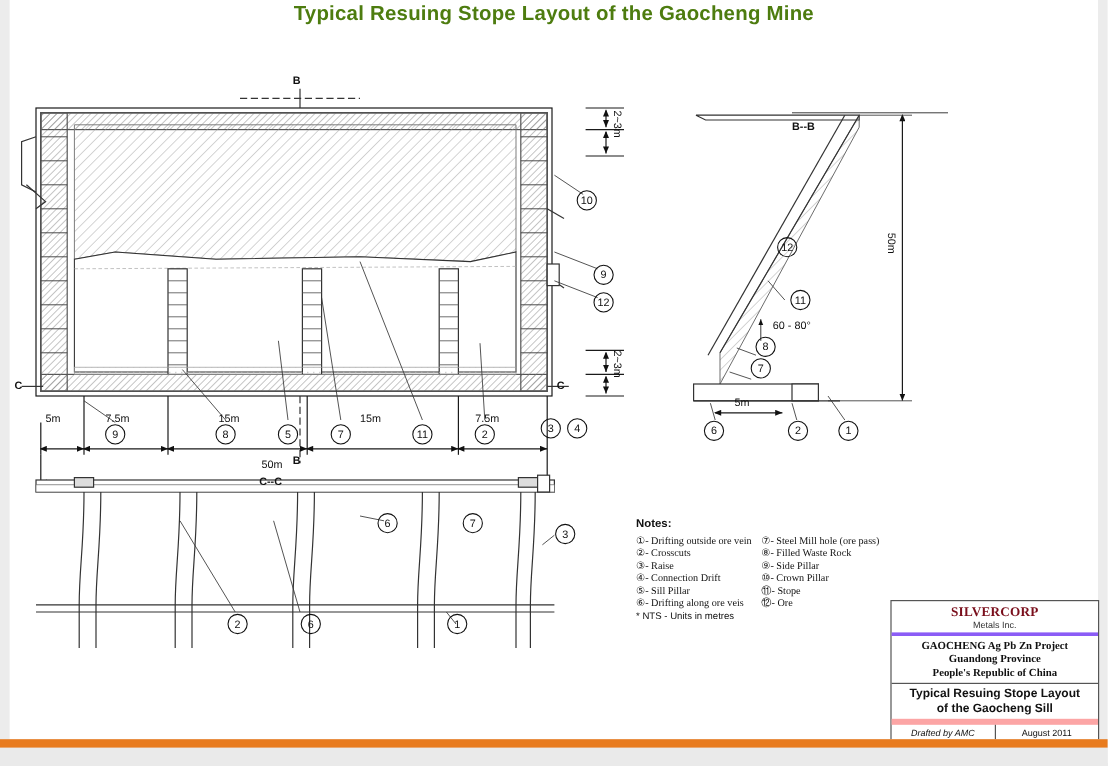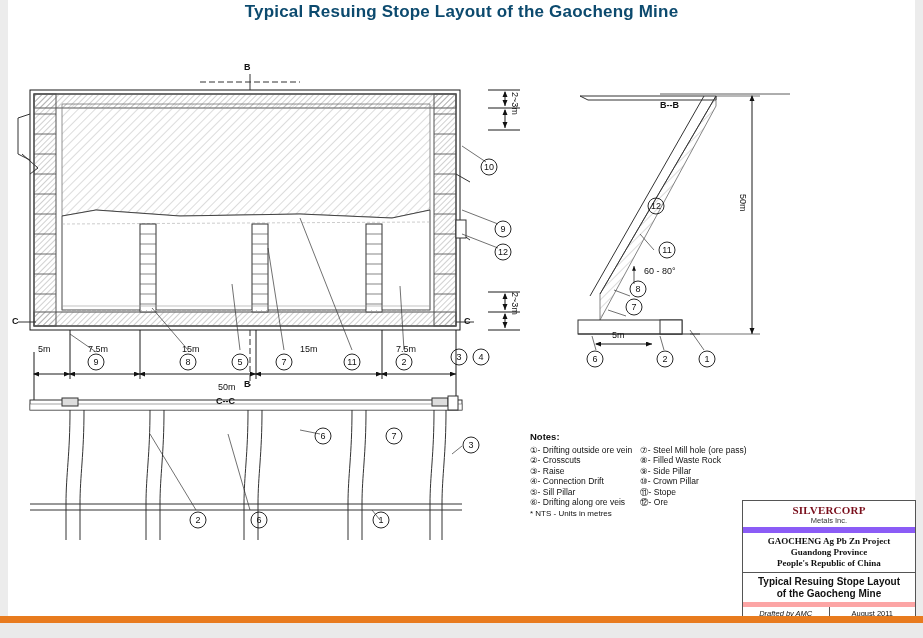--- a/index.html
+++ b/index.html
@@ -6,44 +6,44 @@
   body{
     width:923px;height:638px;
     background:#ffffff;
     font-family:"Liberation Sans", sans-serif;
     overflow:hidden;
     position:relative;
   }
   .page{position:absolute;inset:0;background:#fff;}
   .title{
     position:absolute;top:2px;left:0;width:923px;text-align:center;
-    font-size:17px;font-weight:bold;color:#0c4a6e;letter-spacing:.2px;
+    font-size:17px;font-weight:bold;color:#4d7c0f;letter-spacing:.2px;
   }
   .canvas{position:absolute;top:34px;left:0;width:923px;height:575px;}
   svg.draw{position:absolute;top:0;left:0;}
   .footerbar{position:absolute;left:0;bottom:0;width:923px;height:22px;background:#eaeaea;}
   .footerbar .orange{position:absolute;left:0;top:0;width:923px;height:7px;background:#e87b1e;}
   .side-l{position:absolute;left:0;top:0;width:8px;height:638px;background:#ececec;}
   .side-r{position:absolute;right:0;top:0;width:8px;height:638px;background:#ececec;}
 
   
   .lbl{position:absolute;font-size:9px;color:#111;white-space:nowrap;font-family:"Liberation Sans", sans-serif;}
   .lbl.b{font-weight:bold;}
   .notes{position:absolute;left:530px;top:398px;width:215px;font-size:8.5px;color:#111;line-height:10.5px;}
   .notes .hd{font-weight:bold;font-size:9.5px;margin-bottom:2px;}
   .notes .cols{display:flex;gap:8px;}
-  .notes .col{white-space:nowrap;}
+  .notes .col{white-space:nowrap;font-family:Liberation Serif, serif;}
   .notes .row{white-space:nowrap;}
   .notes .foot{margin-top:1px;font-size:8px;}
 
   .titleblock{
     position:absolute;left:742px;top:466px;width:172px;border:1px solid #555;background:#fff;
     font-size:8.5px;color:#111;text-align:center;
   }
-  .tb-logo{padding:3px 4px 2px;border-bottom:6px solid #8b5cf6;}
+  .tb-logo{padding:3px 4px 2px;border-bottom:3px solid #8b5cf6;}
   .tb-logo .brand{font-family:"Liberation Serif", serif;font-weight:bold;font-size:11px;letter-spacing:.2px;color:#7a0f1c;}
   .tb-logo .sub{font-size:7.5px;color:#333;}
   .tb-proj{padding:3px 4px;border-bottom:1px solid #555;font-family:"Liberation Serif", serif;font-weight:bold;line-height:11px;font-size:9px;}
   .tb-draw{padding:3px 4px;border-bottom:5px solid #fca5a5;font-weight:bold;line-height:11.5px;font-size:10px;}
   .tb-meta{display:flex;font-size:7.5px;}
   .tb-meta div{padding:2px 3px;flex:1;}
   .tb-meta div:first-child{border-right:1px solid #555;font-style:italic;}
 
   .hatch-fill{fill:url(#diag);}
   .wall-fill{fill:url(#diag2);}
@@ -358,21 +358,21 @@
         <div class="brand">SILVERCORP</div>
         <div class="sub">Metals Inc.</div>
       </div>
       <div class="tb-proj">
         <div>GAOCHENG Ag Pb Zn Project</div>
         <div>Guandong Province</div>
         <div>People's Republic of China</div>
       </div>
       <div class="tb-draw">
         <div>Typical Resuing Stope Layout</div>
-        <div>of the Gaocheng Mine</div>
+        <div>of the Gaocheng Sill</div>
       </div>
       <div class="tb-meta">
         <div>Drafted by AMC</div>
         <div>August 2011</div>
       </div>
     </div>
 
   </div>
 
   <div class="footerbar">

